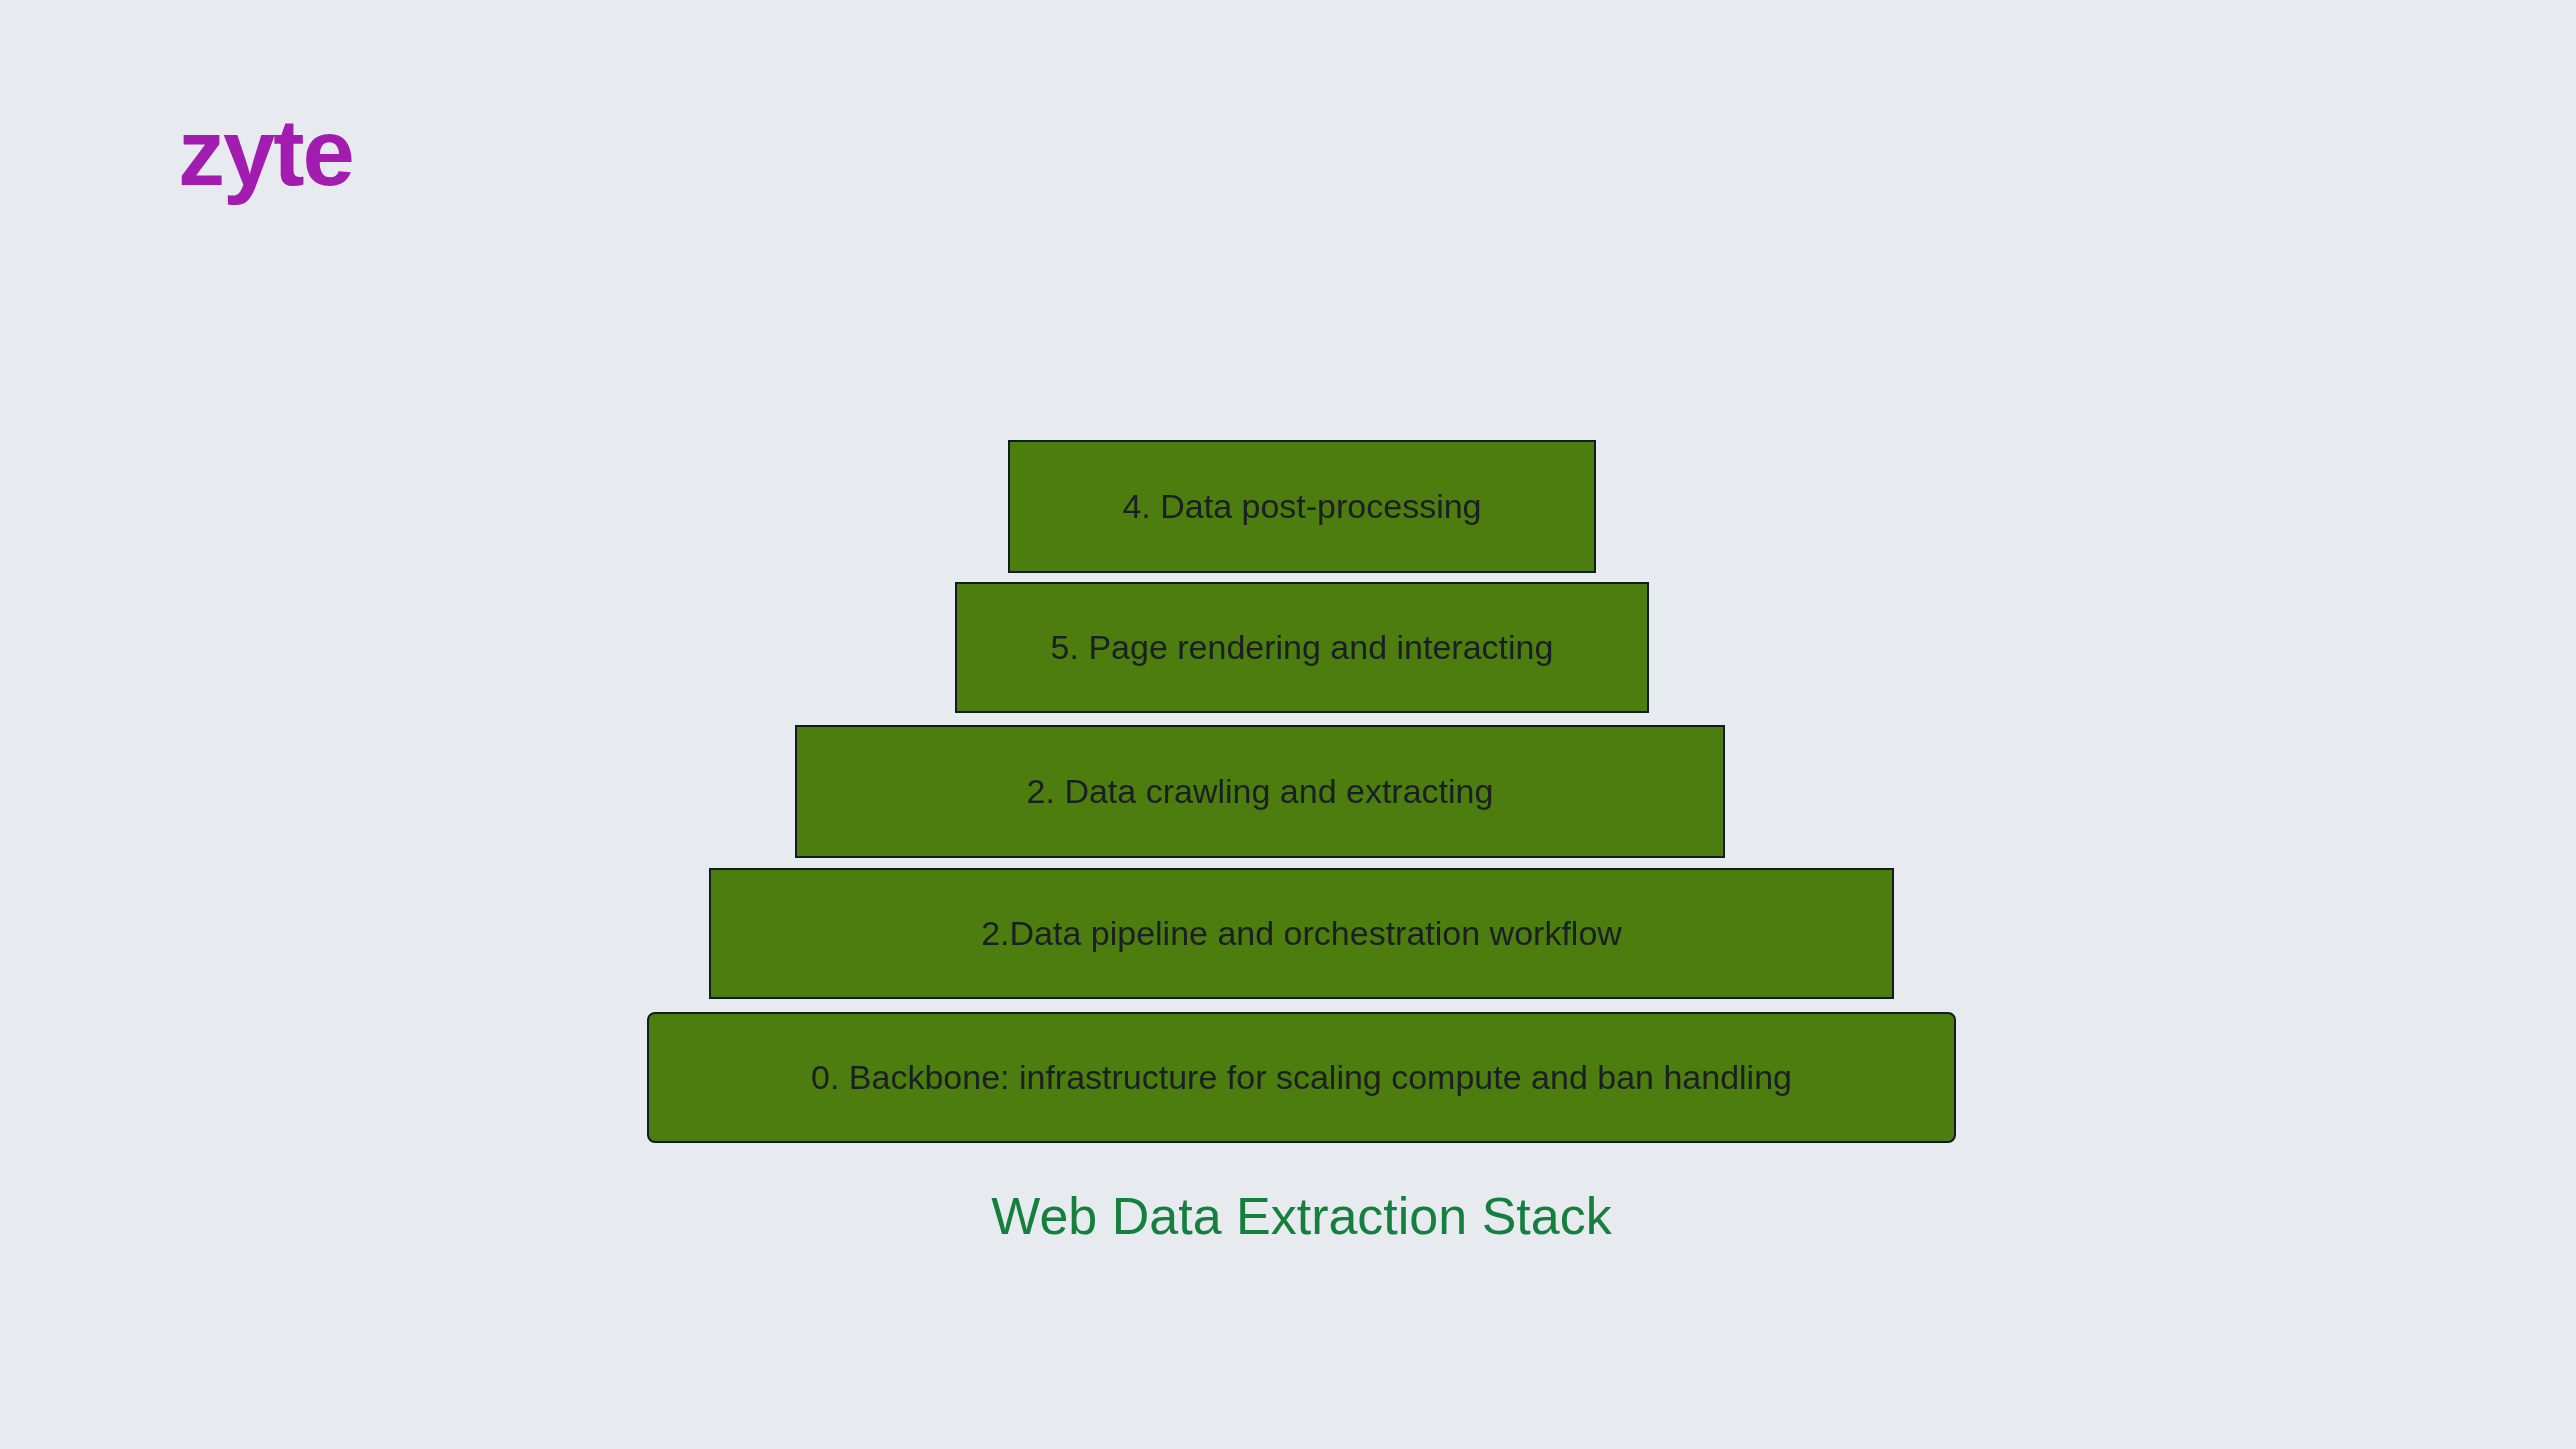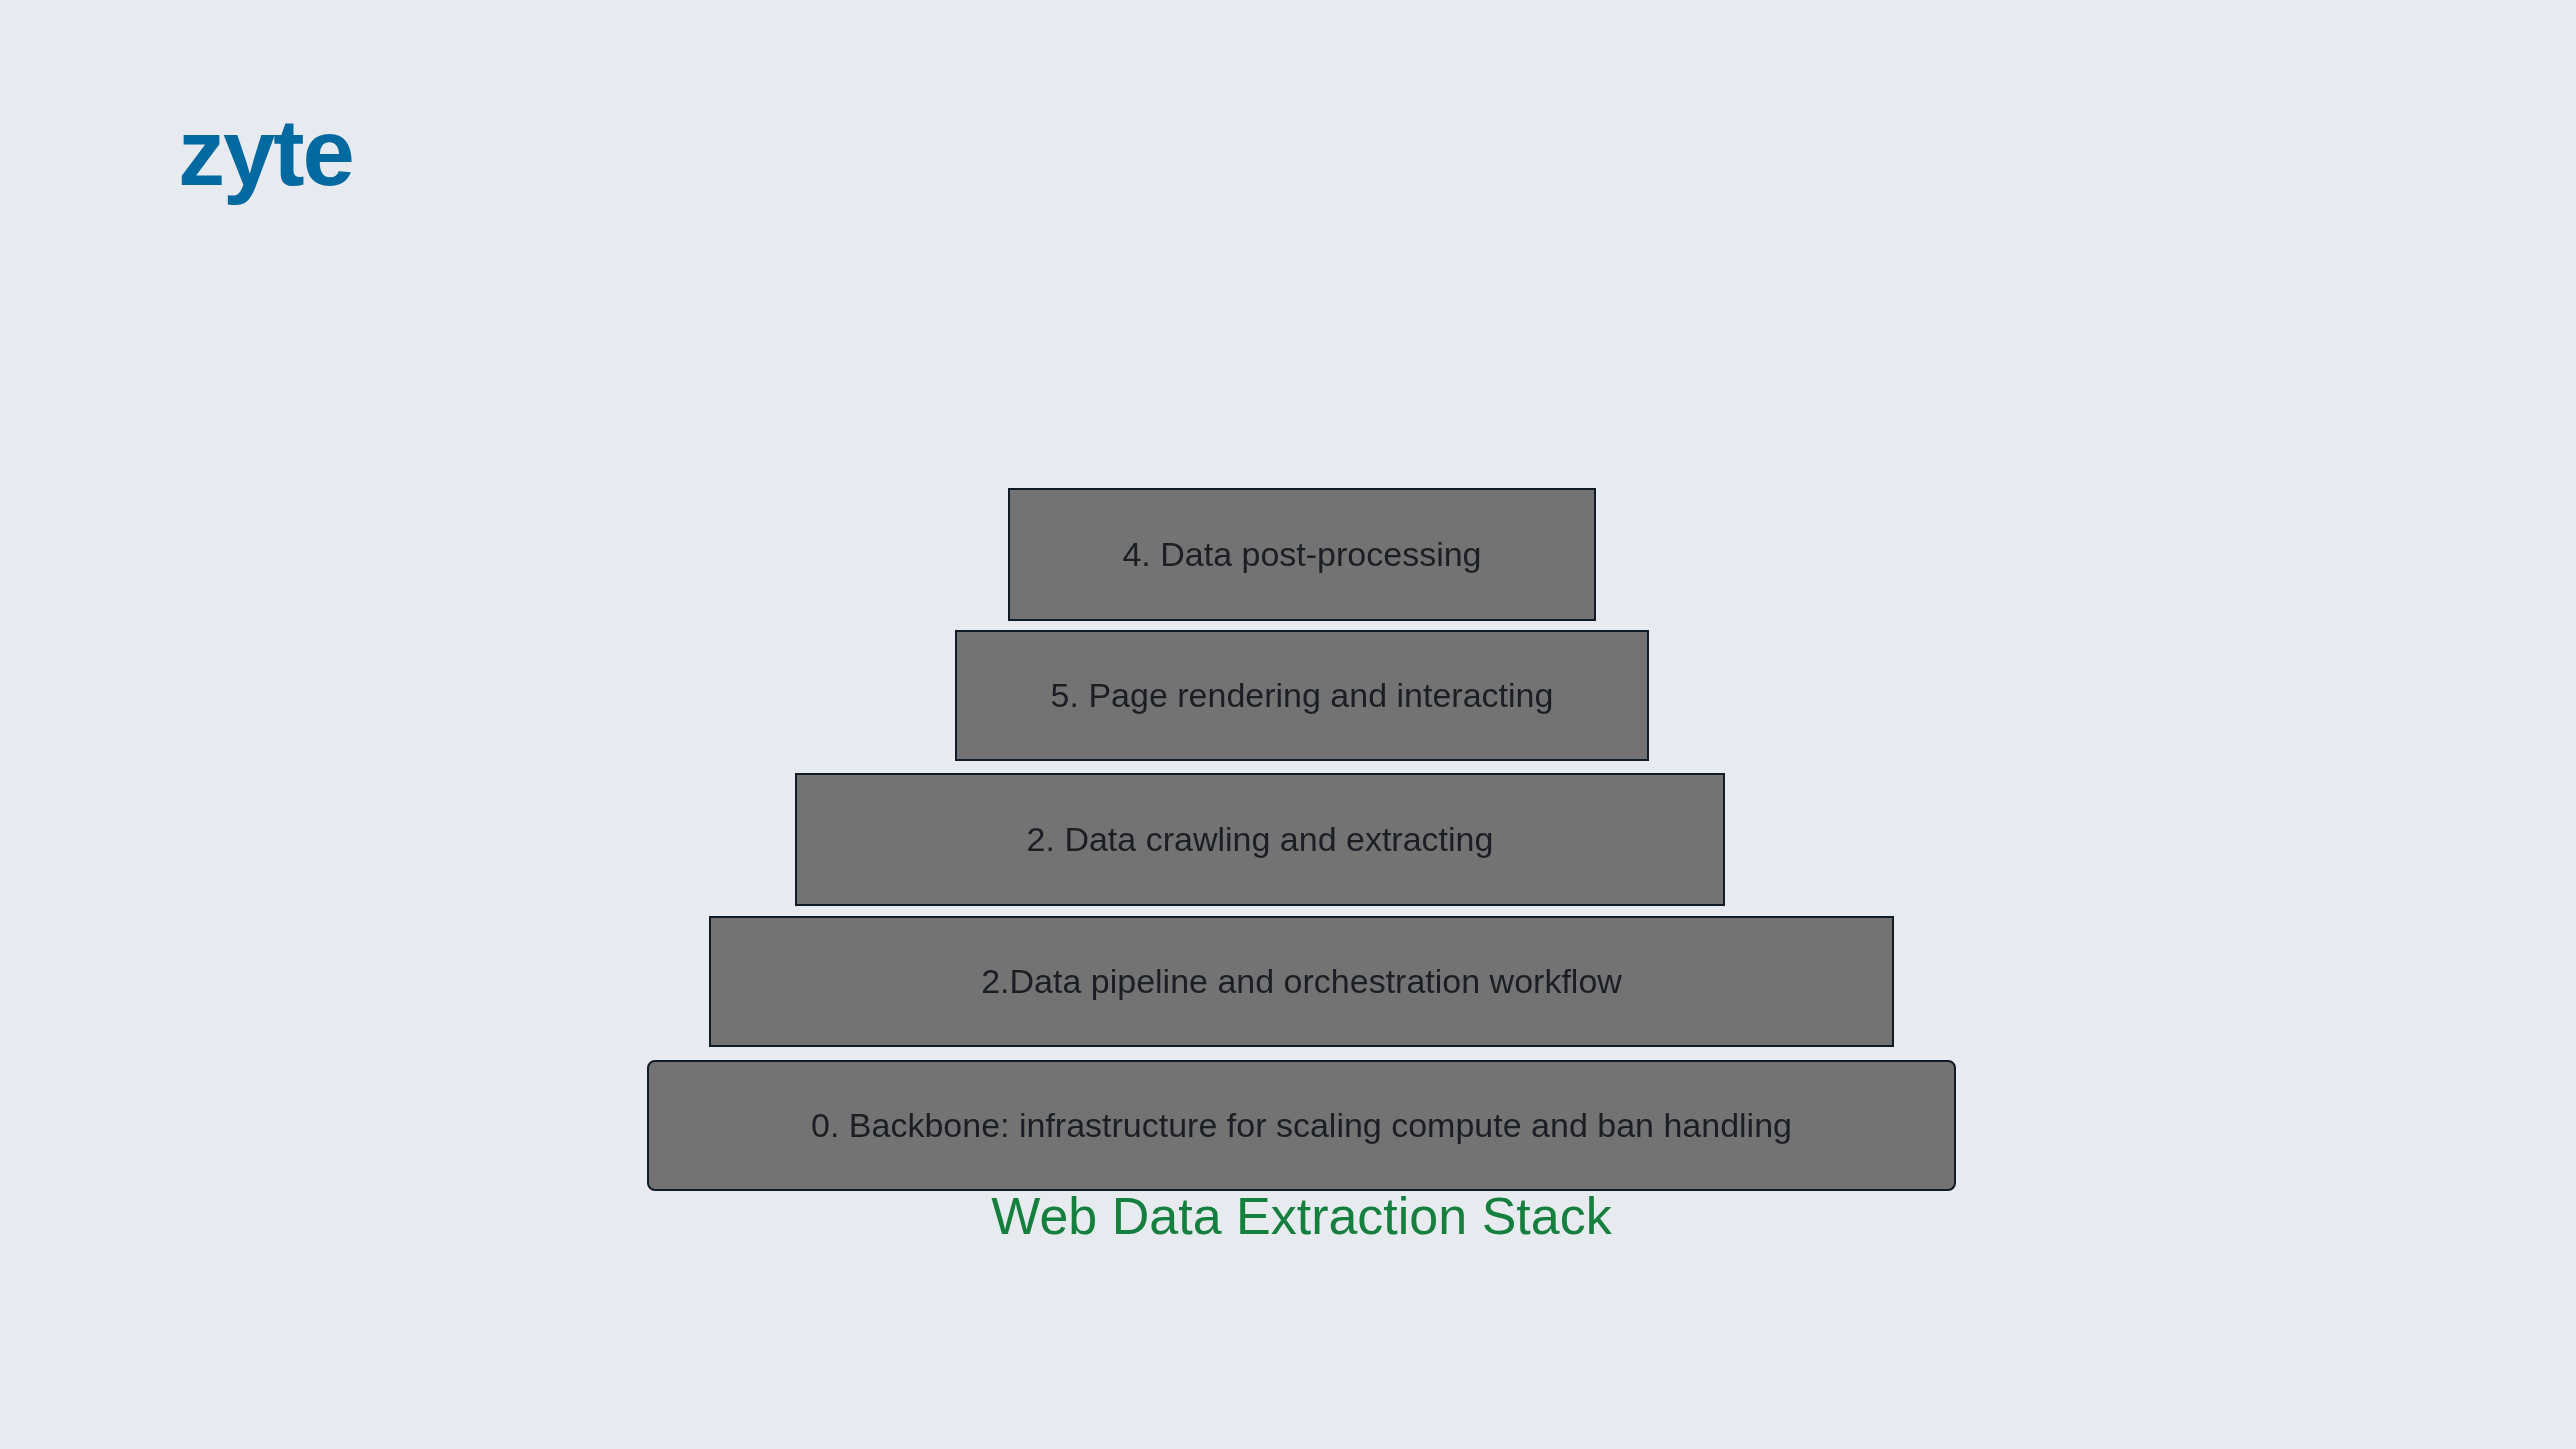--- a/index.html
+++ b/index.html
@@ -18,33 +18,32 @@
     position: absolute;
     inset: 0;
   }
   .logo {
     position: absolute;
     left: 178px;
     top: 106px;
     font-size: 94px;
     font-weight: 700;
     letter-spacing: -2px;
-    color: #0369a1;
+    color: #a21caf;
     line-height: 1;
     user-select: none;
   }
   .layer {
     position: absolute;
     box-sizing: border-box;
-    background: #737373;
+    background: #4d7c0f;
     border: 2px solid #0f1b26;
     display: flex;
     align-items: center;
     justify-content: center;
-    margin-top: 48px;
   }
   .layer-label {
     font-size: 34px;
     color: #1b1f24;
     white-space: nowrap;
   }
   
   .layer-4 { left: 1008px; top: 440px;  width: 588px;  height: 133px; }
   .layer-3 { left: 955px; top: 582px;  width: 694px; height: 131px; }
   .layer-2 { left: 795px; top: 725px; width: 930px; height: 133px; }

